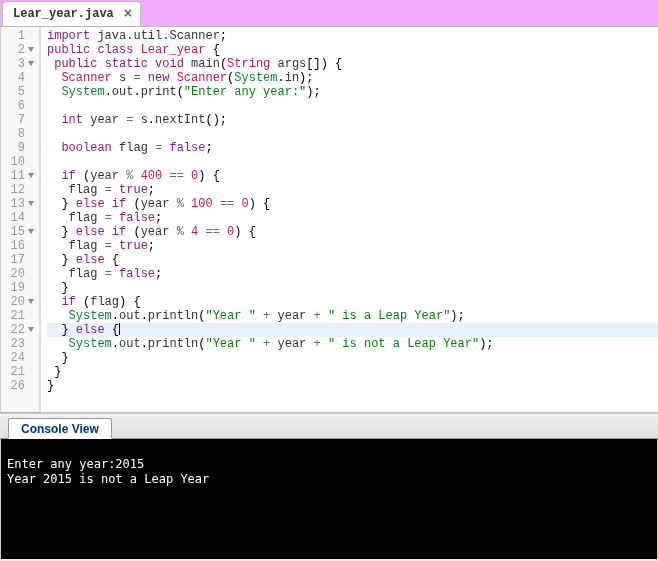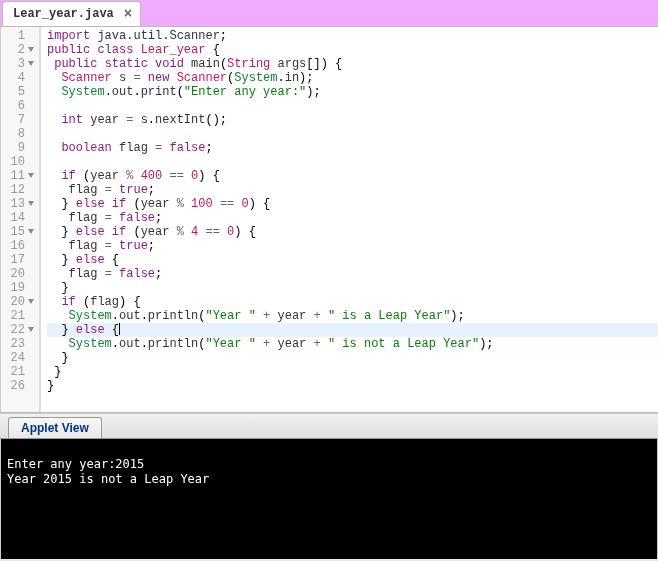--- a/index.html
+++ b/index.html
@@ -179,17 +179,17 @@
       <div class="gutter-line fold">22</div>
       <div class="gutter-line">23</div>
       <div class="gutter-line">24</div>
       <div class="gutter-line">21</div>
       <div class="gutter-line">26</div>
     </div>
   <div class="code" id="code"><div class="code-line"><span class="kw">import</span> <span class="ident">java.util.Scanner</span>;</div><div class="code-line"><span class="kw">public</span> <span class="kw">class</span> <span class="type">Lear_year</span> {</div><div class="code-line"> <span class="kw">public</span> <span class="kw">static</span> <span class="kw">void</span> <span class="ident">main</span>(<span class="type">String</span> <span class="ident">args</span>[]) {</div><div class="code-line">  <span class="type">Scanner</span> <span class="ident">s</span> <span class="op">=</span> <span class="kw">new</span> <span class="type">Scanner</span>(<span class="builtin">System</span>.<span class="ident">in</span>);</div><div class="code-line">  <span class="builtin">System</span>.<span class="ident">out</span>.<span class="ident">print</span>(<span class="str">"Enter any year:"</span>);</div><div class="code-line"></div><div class="code-line">  <span class="kw">int</span> <span class="ident">year</span> <span class="op">=</span> <span class="ident">s</span>.<span class="ident">nextInt</span>();</div><div class="code-line"></div><div class="code-line">  <span class="kw">boolean</span> <span class="ident">flag</span> <span class="op">=</span> <span class="kw">false</span>;</div><div class="code-line"></div><div class="code-line">  <span class="kw">if</span> (<span class="ident">year</span> <span class="op">%</span> <span class="num">400</span> <span class="op">==</span> <span class="num">0</span>) {</div><div class="code-line">   <span class="ident">flag</span> <span class="op">=</span> <span class="kw">true</span>;</div><div class="code-line">  } <span class="kw">else</span> <span class="kw">if</span> (<span class="ident">year</span> <span class="op">%</span> <span class="num">100</span> <span class="op">==</span> <span class="num">0</span>) {</div><div class="code-line">   <span class="ident">flag</span> <span class="op">=</span> <span class="kw">false</span>;</div><div class="code-line">  } <span class="kw">else</span> <span class="kw">if</span> (<span class="ident">year</span> <span class="op">%</span> <span class="num">4</span> <span class="op">==</span> <span class="num">0</span>) {</div><div class="code-line">   <span class="ident">flag</span> <span class="op">=</span> <span class="kw">true</span>;</div><div class="code-line">  } <span class="kw">else</span> {</div><div class="code-line">   <span class="ident">flag</span> <span class="op">=</span> <span class="kw">false</span>;</div><div class="code-line">  }</div><div class="code-line">  <span class="kw">if</span> (<span class="ident">flag</span>) {</div><div class="code-line">   <span class="builtin">System</span>.<span class="ident">out</span>.<span class="ident">println</span>(<span class="str">"Year "</span> <span class="op">+</span> <span class="ident">year</span> <span class="op">+</span> <span class="str">" is a Leap Year"</span>);</div><div class="code-line active">  } <span class="kw">else</span> {<span class="cursor"></span></div><div class="code-line">   <span class="builtin">System</span>.<span class="ident">out</span>.<span class="ident">println</span>(<span class="str">"Year "</span> <span class="op">+</span> <span class="ident">year</span> <span class="op">+</span> <span class="str">" is not a Leap Year"</span>);</div><div class="code-line">  }</div><div class="code-line"> }</div><div class="code-line">}</div></div>
 </div>
 
 <div class="console-tabs">
-  <div class="console-tab">Applet View</div>
+  <div class="console-tab active">Console View</div>
 </div>
 
 <div class="console-output">Enter any year:2015
 Year 2015 is not a Leap Year</div>
 
 </body></html>

